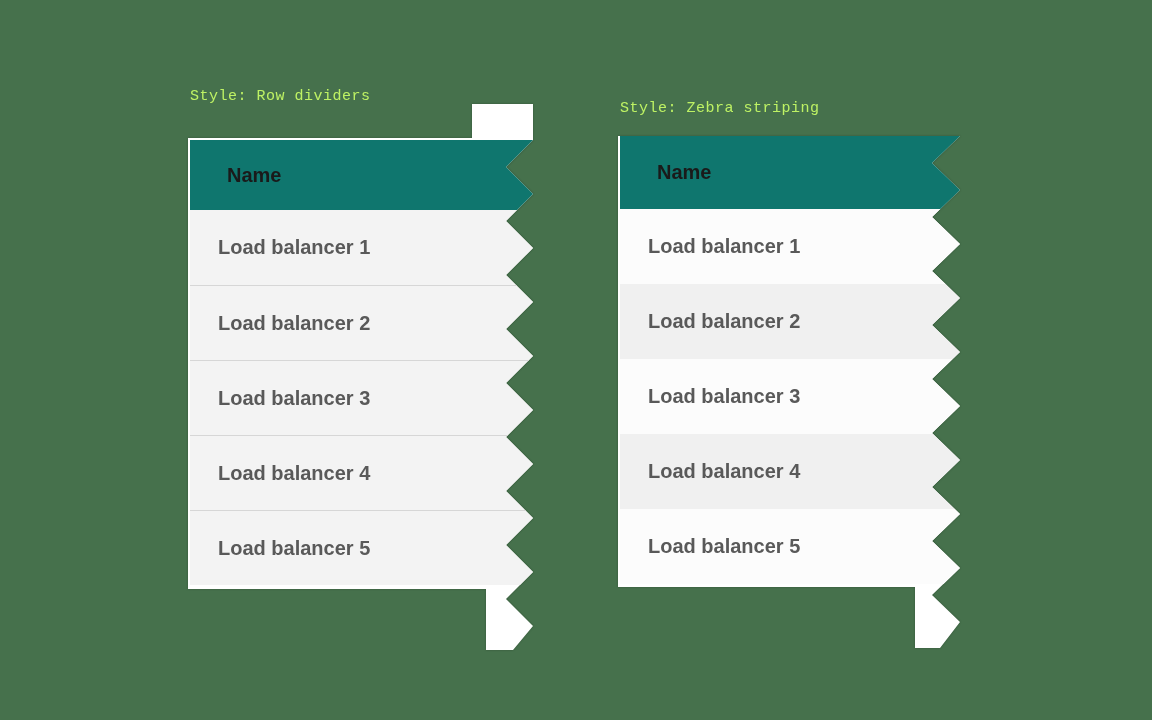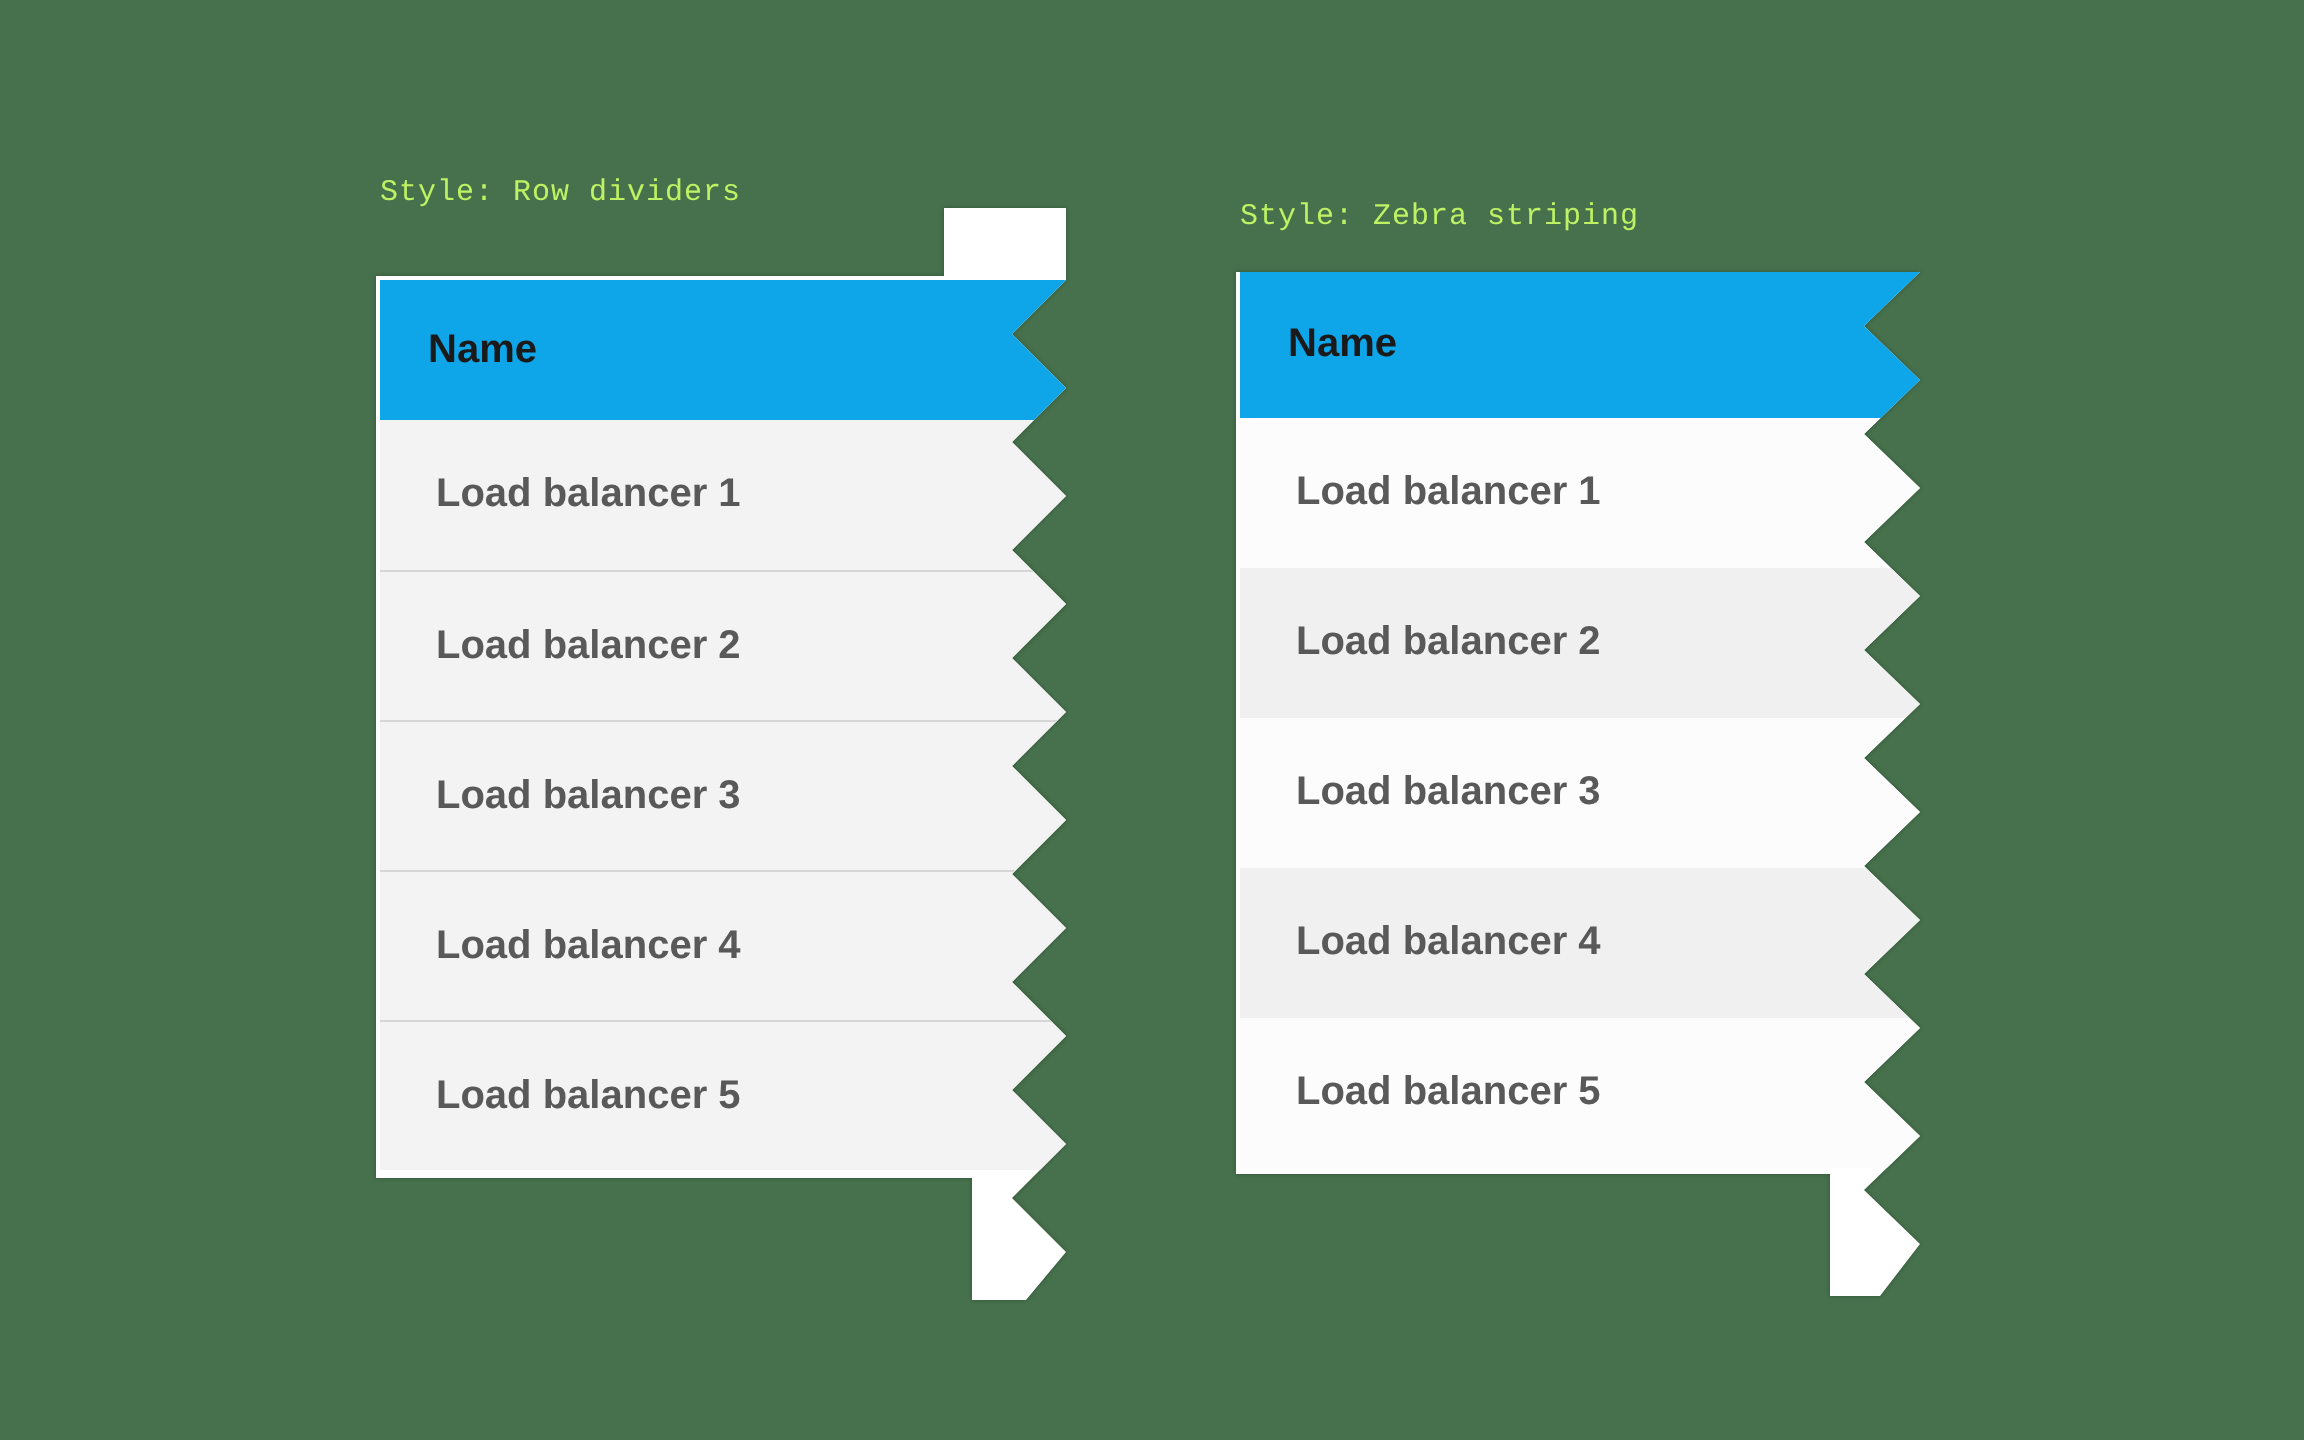--- a/index.html
+++ b/index.html
@@ -58,24 +58,24 @@
 
   .table {
     position: absolute;
     left: 2px;
     width: 344px;
   }
   .table-left  { top: 36px; }
   .table-right { top: 2px; }
 
   .thead {
-    background: #0ea5e9;
+    background: #0f766e;
     display: flex;
     align-items: center;
-    padding-left: 24px;
+    padding-left: 37px;
     box-sizing: border-box;
     font-size: 20px;
     font-weight: bold;
     color: #1a1a1a;
     text-align: right;
   }
   .table-left  .thead { height: 70px; }
   .table-right .thead { height: 73px; }
 
   .row {

